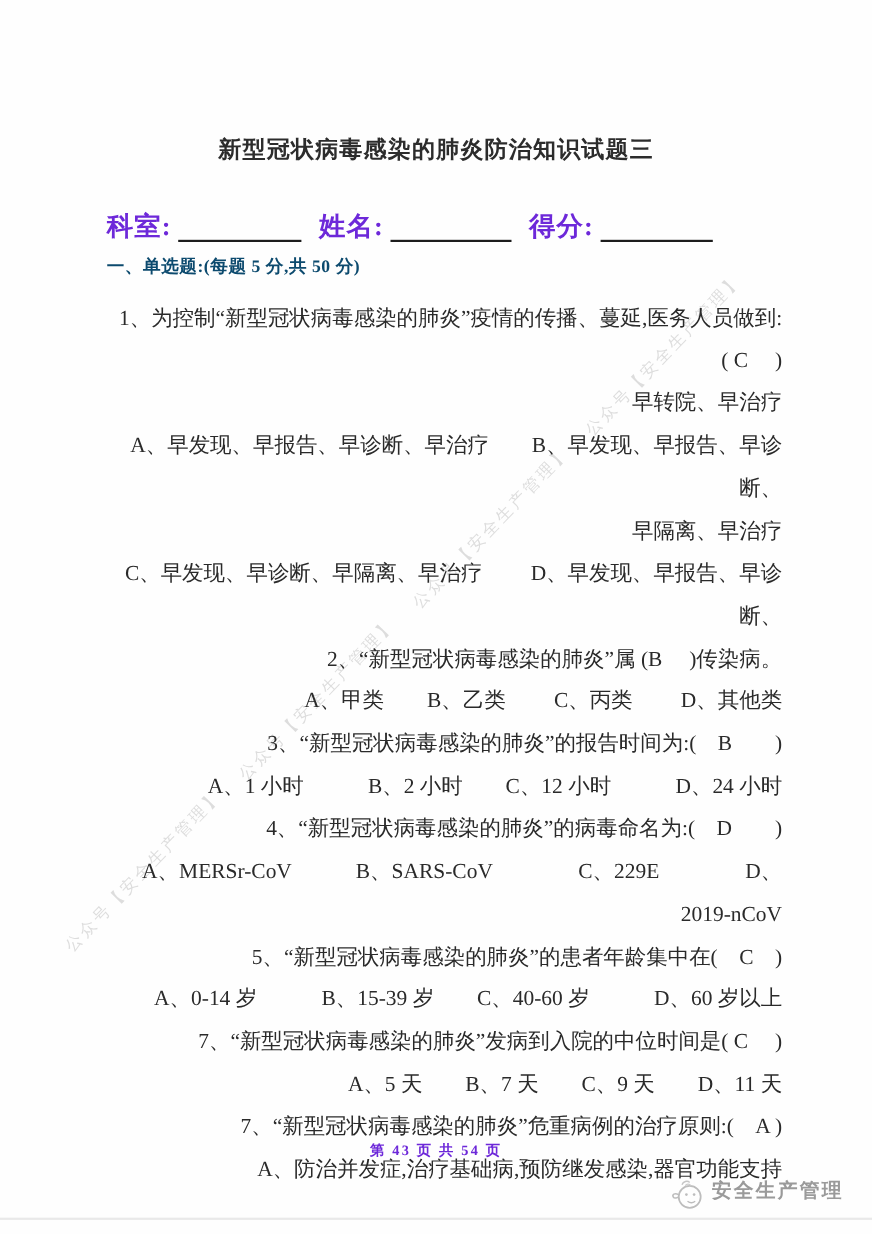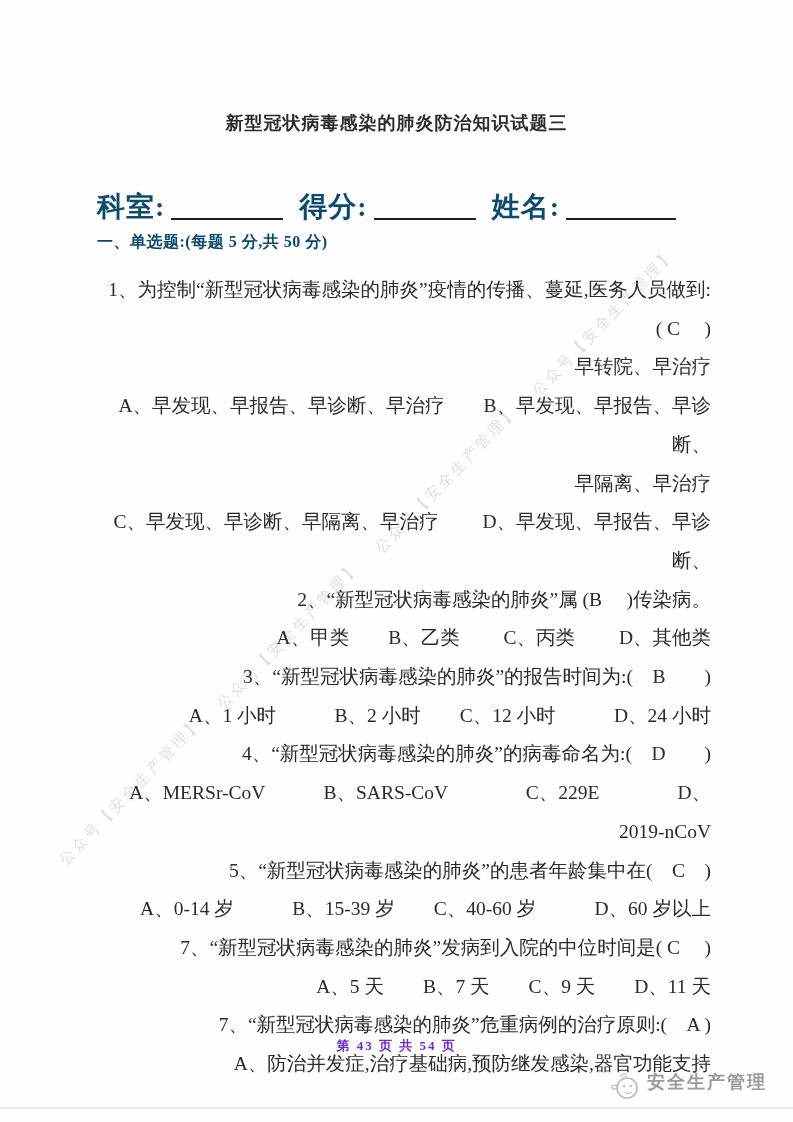--- a/index.html
+++ b/index.html
@@ -36,39 +36,39 @@
   .wm1 { left: 32px;  top: 782px; }
   .wm2 { left: 190px; top: 626px; }
   .wm3 { left: 348px; top: 470px; }
   .wm4 { left: 505px; top: 313px; }
 
   .title {
     position: absolute;
     top: 110px;
     left: 0;
     right: 0;
-    margin: 1px;
+    margin: 12px;
     text-align: center;
     font-family: "Liberation Sans", "DejaVu Sans", sans-serif;
     font-weight: 700;
-    font-size: 18px;
+    font-size: 21px;
     letter-spacing: 1px;
     color: #2c2c2c;
   }
 
   .fields-row {
     position: absolute;
     top: 194px;
     left: 97px;
     width: 612px;
     display: flex;
     align-items: flex-end;
     font-weight: 700;
-    font-size: 28px;
-    color: #0c4a6e;
+    font-size: 24px;
+    color: #6d28d9;
   }
   .field { display: flex; align-items: flex-end; margin-right: 16px; }
   .flabel { letter-spacing: 1px; line-height: 26px; }
   .blank {
     display: inline-block;
     height: 24px;
     margin-left: 6px;
     border-bottom: 2px solid #1d1d1d;
   }
   .blank-dept  { width: 112px; }
@@ -151,26 +151,26 @@
   </div>
 
   <h1 class="title">新型冠状病毒感染的肺炎防治知识试题三</h1>
 
   <div class="fields-row">
     <div class="field">
       <span class="flabel">科室:</span>
       <span class="blank blank-dept"></span>
     </div>
     <div class="field">
+      <span class="flabel">姓名:</span>
+      <span class="blank blank-name"></span>
+    </div>
+    <div class="field">
       <span class="flabel">得分:</span>
       <span class="blank blank-score"></span>
-    </div>
-    <div class="field">
-      <span class="flabel">姓名:</span>
-      <span class="blank blank-name"></span>
     </div>
   </div>
 
   <div class="section-heading">一、单选题:(每题 5 分,共 50 分)</div>
 
   <div class="body-lines">
     <div class="line">1、为控制“新型冠状病毒感染的肺炎”疫情的传播、蔓延,医务人员做到:</div>
     <div class="line">( C　 )</div>
     <div class="line">早转院、早治疗</div>
     <div class="line">A、早发现、早报告、早诊断、早治疗　　B、早发现、早报告、早诊断、</div>

